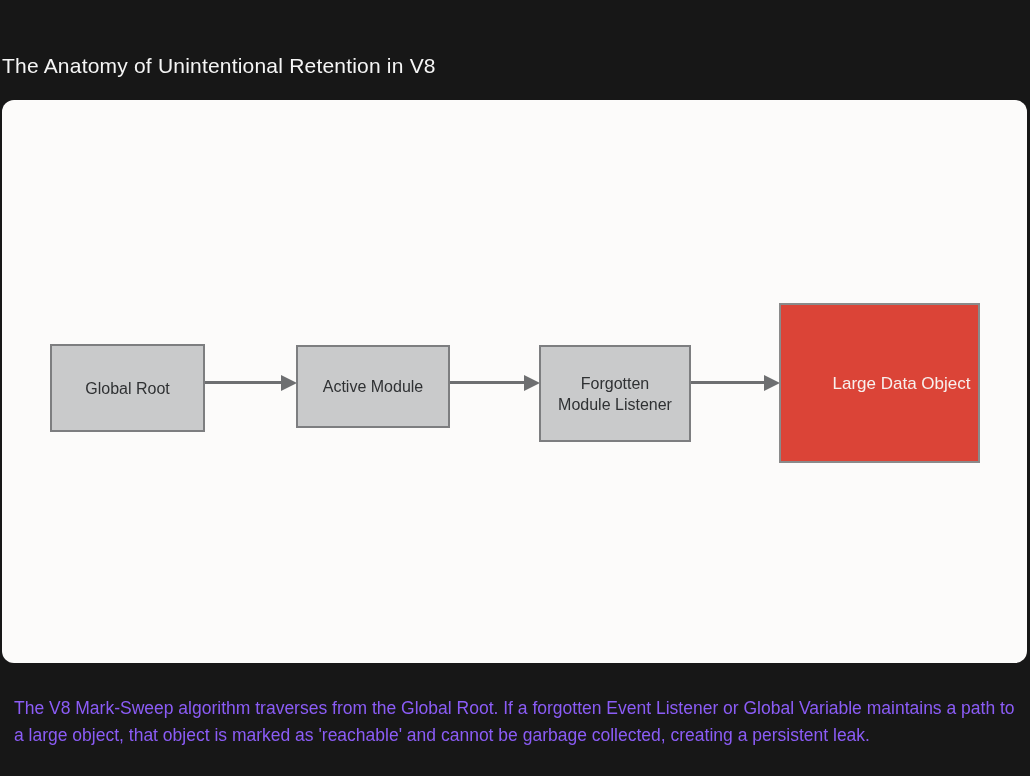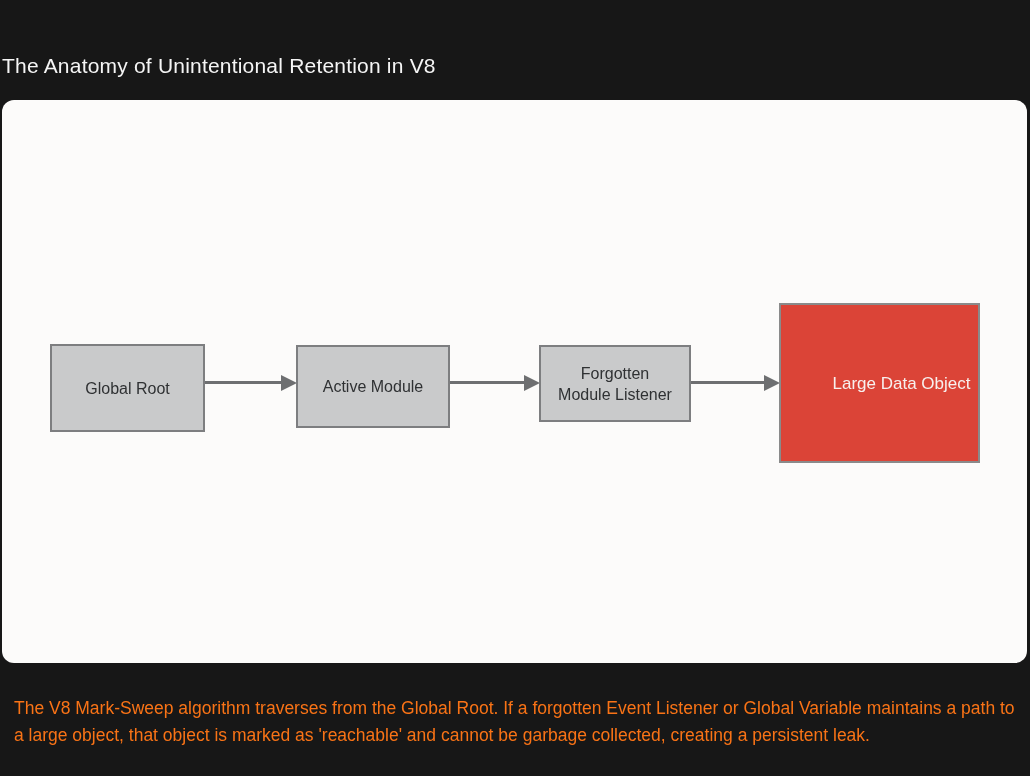--- a/index.html
+++ b/index.html
@@ -43,21 +43,21 @@
     font-size: 16px;
     line-height: 21px;
     display: flex;
     flex-direction: column;
     align-items: center;
     justify-content: center;
     text-align: center;
   }
   .node-1 { left: 48px;  top: 244px; width: 155px; height: 88px; text-align: center; }
   .node-2 { left: 294px; top: 245px; width: 154px; height: 83px; }
-  .node-3 { left: 537px; top: 245px; width: 152px; height: 77px; }
+  .node-3 { left: 537px; top: 245px; width: 152px; height: 97px; }
   .node-4 {
     left: 777px; top: 203px; width: 201px; height: 160px;
     background: #db4437;
     border: 2px solid #8a8a8a;
     color: #f7f0ee;
     font-size: 17px;
     padding-left: 44px;
   }
   .node-label { display: block; }
   .arrow {
@@ -79,21 +79,21 @@
     border-bottom: 8px solid transparent;
   }
   .arrow-1 { left: 203px; width: 76px; }
   .arrow-2 { left: 448px; width: 74px; }
   .arrow-3 { left: 689px; width: 73px; }
   .slide-caption {
     position: absolute;
     left: 14px;
     top: 677px;
     width: 1004px;
-    color: #f97316;
+    color: #8b5cf6;
     font-size: 17.5px;
     line-height: 27.5px;
     font-weight: 400;
   }
 </style>
 </head>
 <body>
 
 <div class="slide">
 

